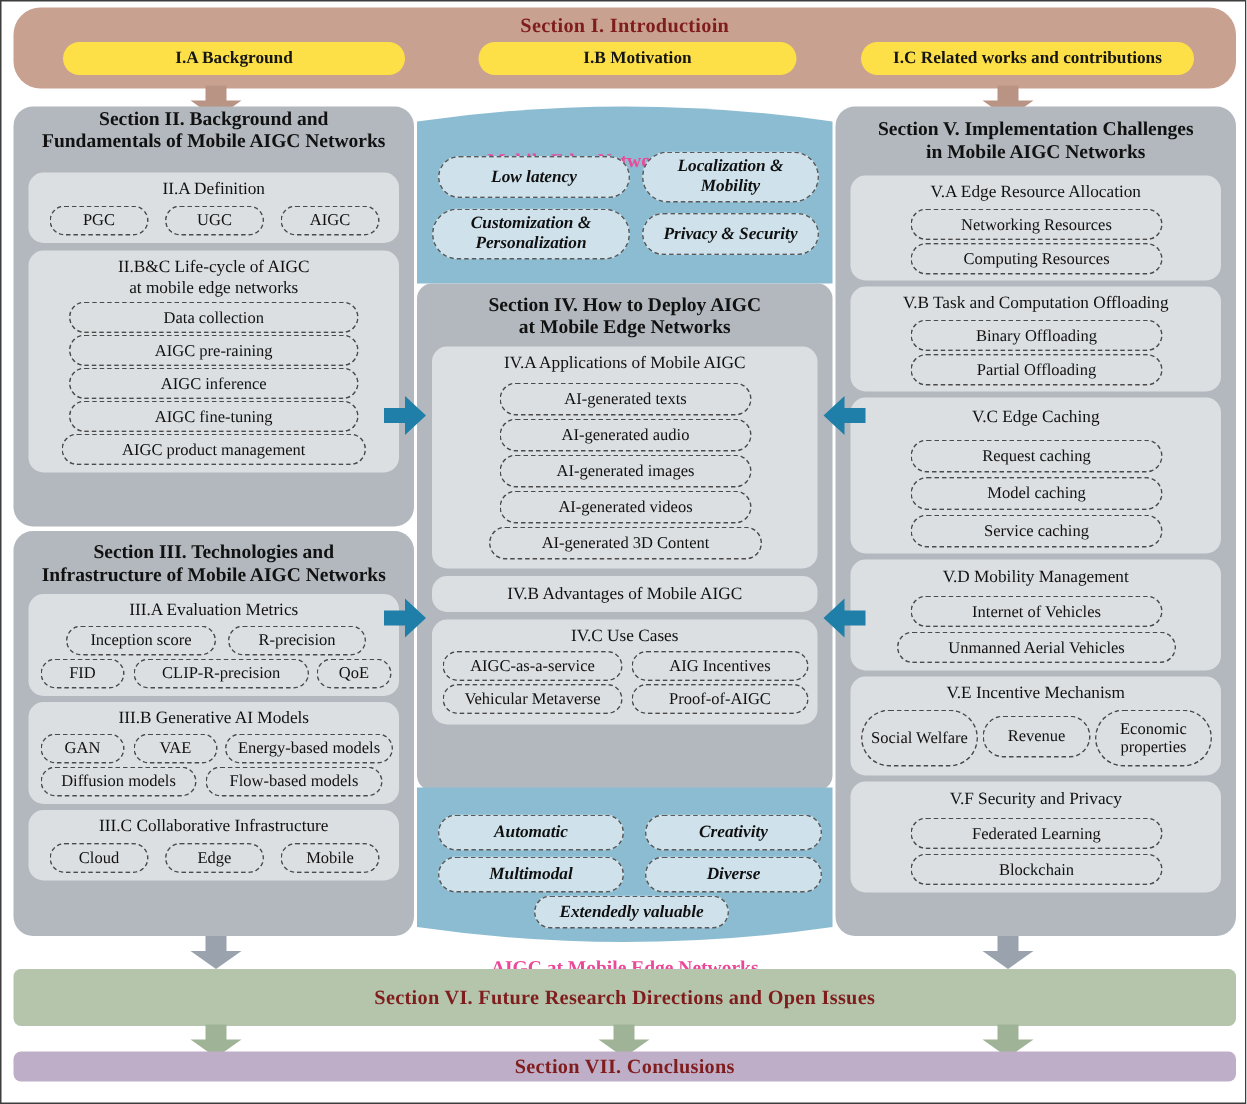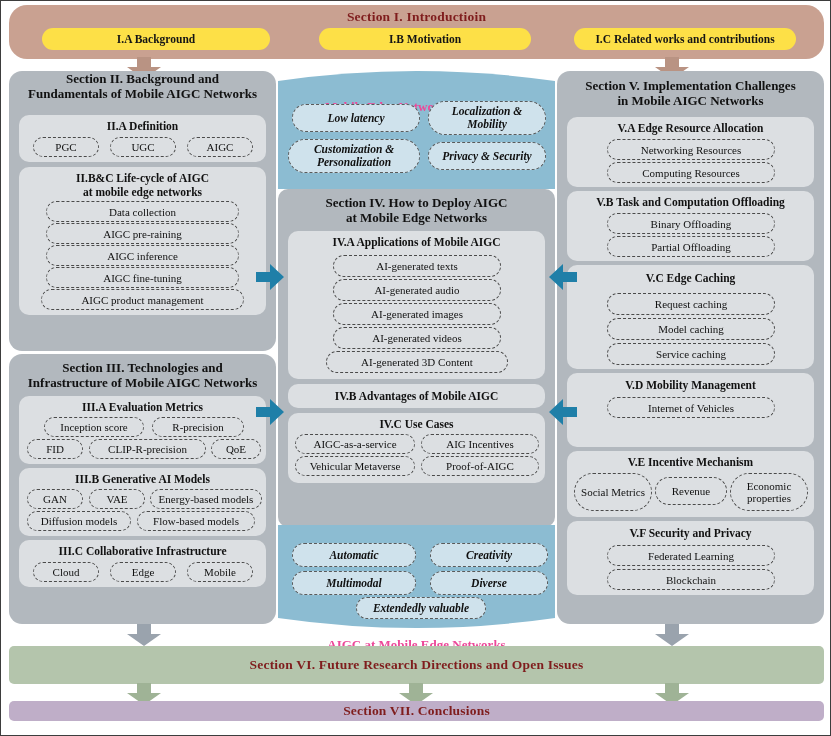--- a/index.html
+++ b/index.html
@@ -17,21 +17,21 @@
   .bar-title{font-size:13.5px;font-weight:bold;color:#7f1d1d;letter-spacing:.2px;}
 
   .pill-intro{background:#fde047;border-radius:11px;height:22px;display:flex;align-items:center;justify-content:center;font-size:11.5px;font-weight:bold;color:#151515;}
 
   
   .colpanel{background:#b2b8be;border-radius:13px;}
   .coltitle{font-size:13px;font-weight:bold;color:#111;line-height:15px;text-align:center;}
 
   
   .sub{background:#dcdfe2;border-radius:10px;}
-  .subtitle{font-size:11.5px;font-weight:bold;color:#111;text-align:center;line-height:14px;}
+  .subtitle{font-size:11.5px;font-weight:normal;color:#111;text-align:center;line-height:14px;}
 
   
   .node{border:1.3px dashed #4a4a4a;border-radius:999px;display:flex;align-items:center;justify-content:center;text-align:center;font-size:11px;color:#111;line-height:12px;background:transparent;}
   .bluetitle{font-size:13px;font-weight:bold;color:#ec4899;text-align:center;margin-top:16px;}
   .bnode{background:#cfe2ec;border:1.3px dashed #5a5a5a;border-radius:999px;display:flex;align-items:center;justify-content:center;text-align:center;font-size:11.5px;font-weight:bold;font-style:italic;color:#101010;line-height:13px;}
   svg{display:block;overflow:visible;}
 </style>
 </head>
 <body>
 
@@ -183,25 +183,26 @@
     <div class="abs sub" style="left:10px;top:194px;width:247px;height:104px;">
       <div class="subtitle" style="margin-top:6px;">V.C Edge Caching</div>
       <div class="abs node" style="left:40px;top:28px;width:168px;height:22px;">Request caching</div>
       <div class="abs node" style="left:40px;top:53px;width:168px;height:22px;font-family:Liberation Serif, serif;">Model caching</div>
       <div class="abs node" style="left:40px;top:78px;width:168px;height:22px;">Service caching</div>
     </div>
 
     <div class="abs sub" style="left:10px;top:302px;width:247px;height:74px;">
       <div class="subtitle" style="margin-top:5px;">V.D Mobility Management</div>
       <div class="abs node" style="left:40px;top:24px;width:168px;height:21px;">Internet of Vehicles</div>
+      <div class="abs node" style="left:31px;top:48px;width:186px;height:21px;">Unmanned Aerial Vehicles</div>
     </div>
 
     <div class="abs sub" style="left:10px;top:380px;width:247px;height:66px;">
       <div class="subtitle" style="margin-top:4px;">V.E Incentive Mechanism</div>
-      <div class="abs node" style="left:7px;top:22px;width:78px;height:38px;padding:0 4px;">Social Metrics</div>
+      <div class="abs node" style="left:7px;top:22px;width:78px;height:38px;padding:0 4px;">Social Welfare</div>
       <div class="abs node" style="left:88px;top:26px;width:72px;height:28px;">Revenue</div>
       <div class="abs node" style="left:163px;top:22px;width:78px;height:38px;padding:0 3px;">Economic properties</div>
     </div>
 
     <div class="abs sub" style="left:10px;top:450px;width:247px;height:74px;">
       <div class="subtitle" style="margin-top:5px;">V.F Security and Privacy</div>
       <div class="abs node" style="left:40px;top:24px;width:168px;height:21px;">Federated Learning</div>
       <div class="abs node" style="left:40px;top:48px;width:168px;height:21px;">Blockchain</div>
     </div>
   </div>

